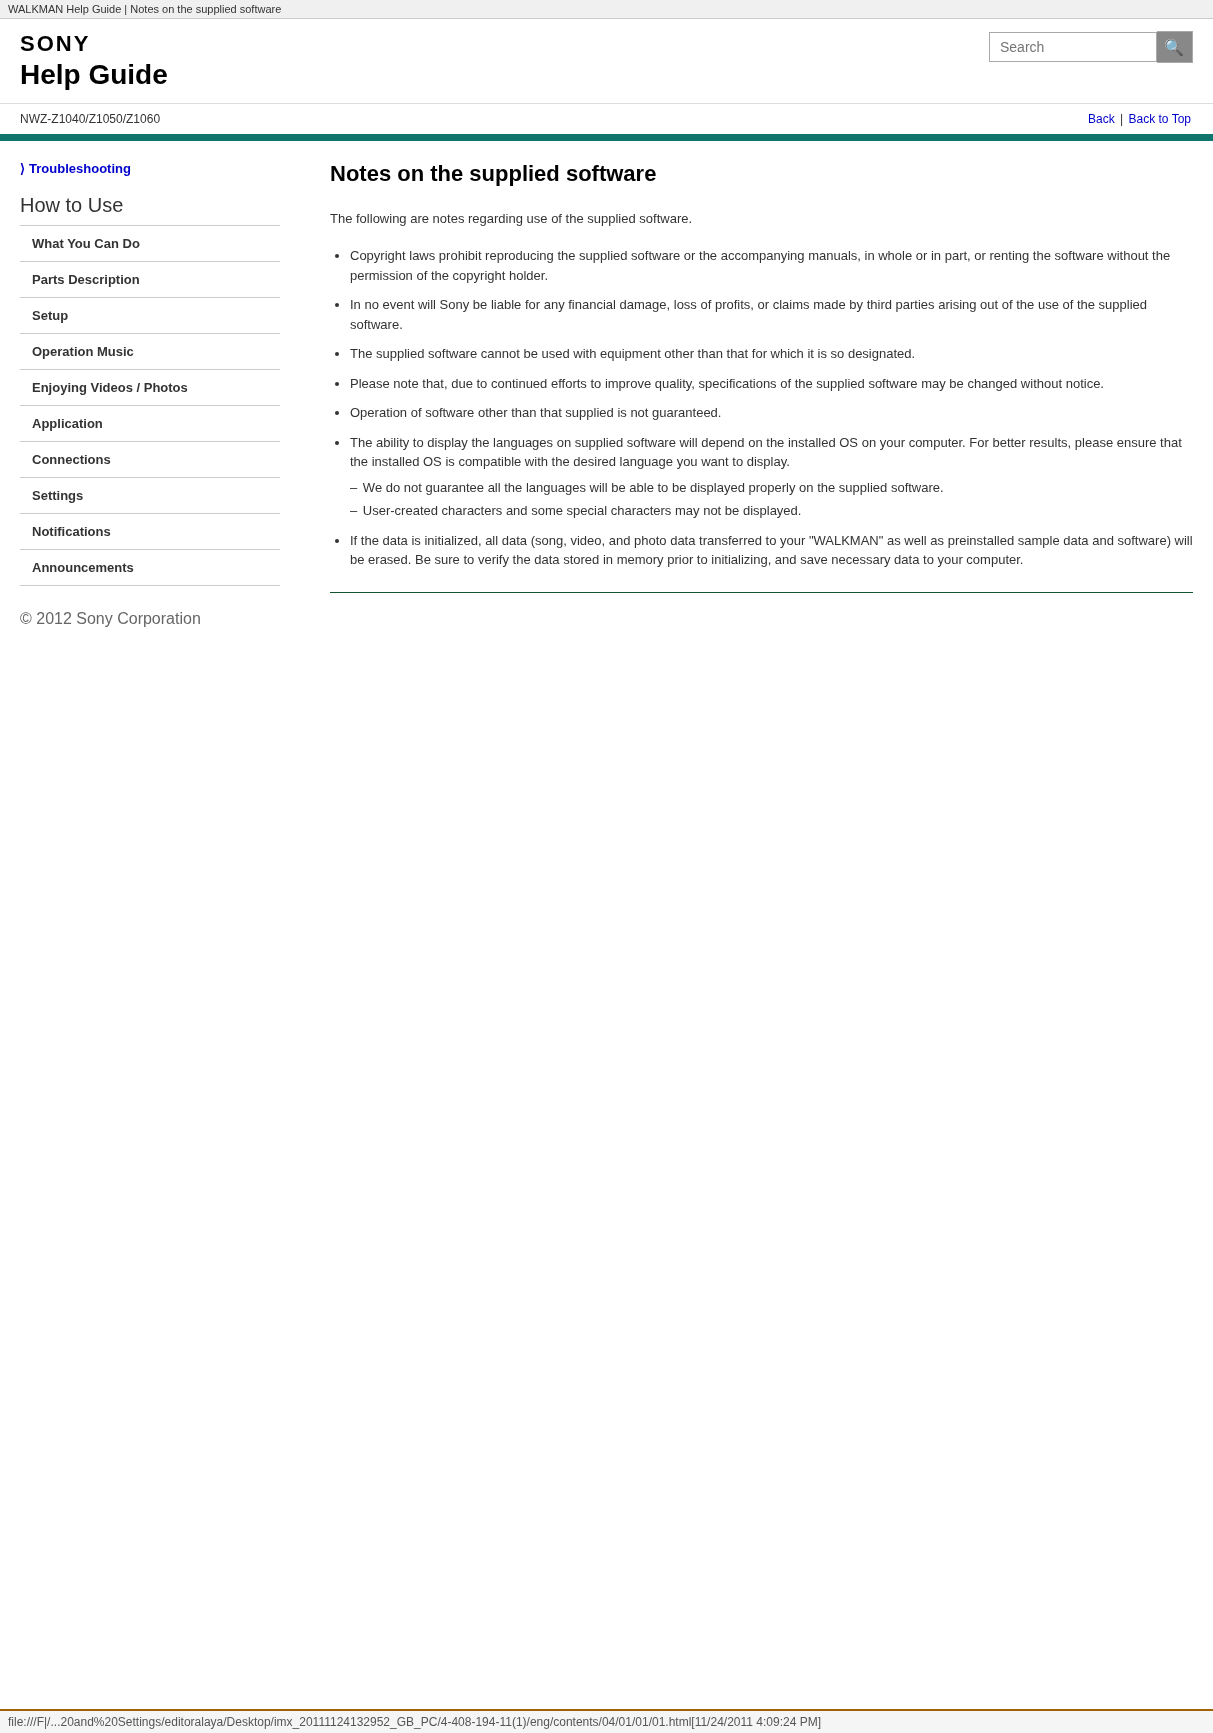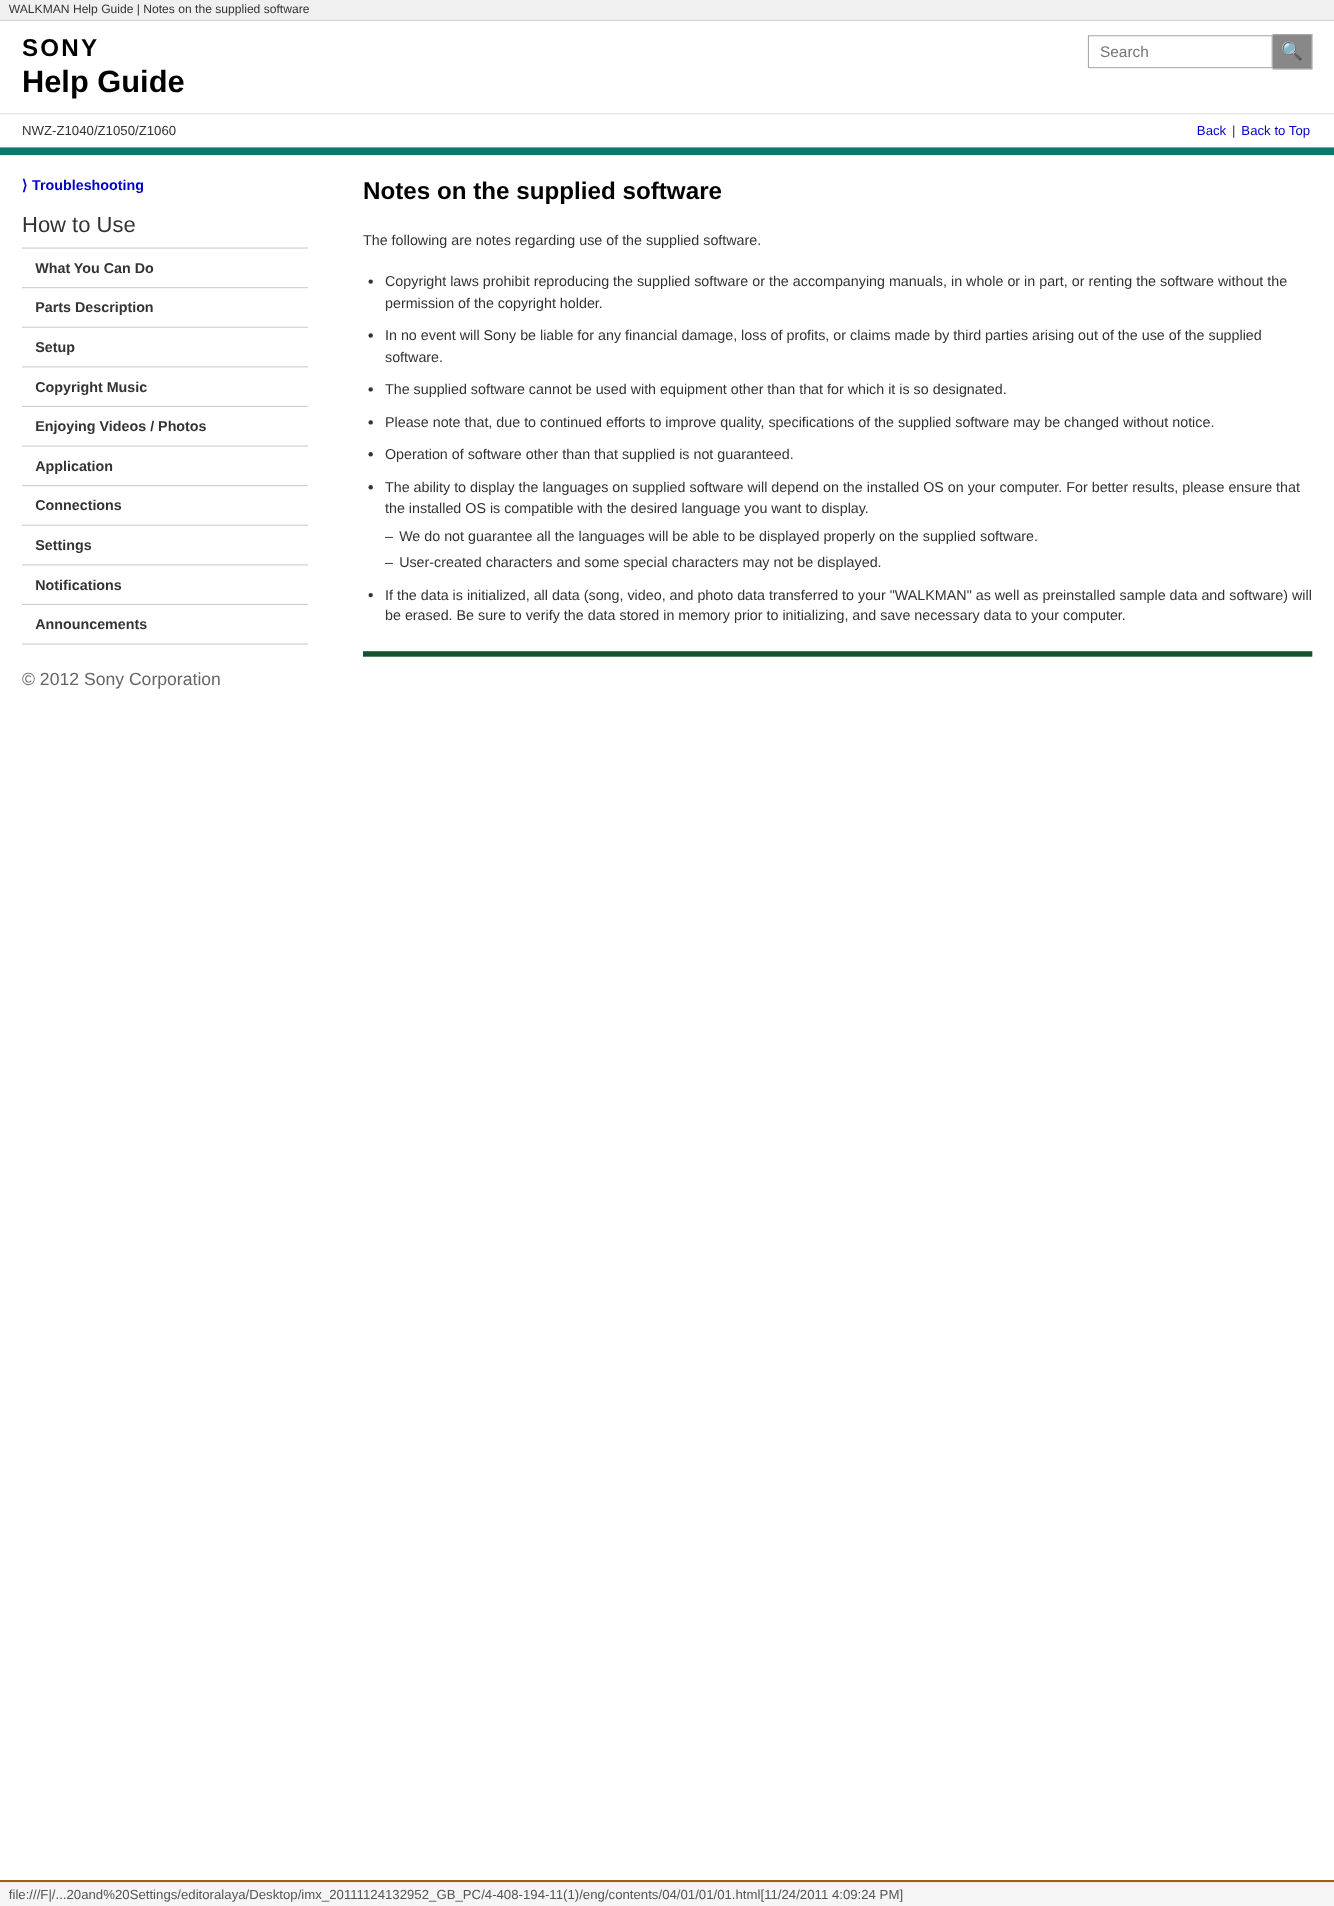--- a/index.html
+++ b/index.html
@@ -170,21 +170,21 @@
       margin-bottom: 4px;
       line-height: 1.5;
       font-size: 13px;
       color: #333;
     }
     .content-sublist li::before {
       content: "– ";
       margin-right: 2px;
     }
     .content-bottom-border {
-      border-bottom: 5px solid #14532d;
+      border-bottom: 1px solid #14532d;
       margin-top: 20px;
       padding-bottom: 10px;
     }
     
     .bottom-bar {
       background: #f5f5f5;
       border-top: 2px solid #a16207;
       padding: 4px 8px;
       font-size: 12px;
       color: #555;
@@ -231,21 +231,21 @@
       <span class="chevron-icon">⟩</span>
       <span>Troubleshooting</span>
     </div>
 
     <div class="sidebar-section-title">How to Use</div>
 
     <nav>
       <a class="sidebar-nav-item" href="#">What You Can Do</a>
       <a class="sidebar-nav-item" href="#">Parts Description</a>
       <a class="sidebar-nav-item" href="#">Setup</a>
-      <a class="sidebar-nav-item" href="#">Copyright Music</a>
+      <a class="sidebar-nav-item" href="#">Operation Music</a>
       <a class="sidebar-nav-item" href="#">Enjoying Videos / Photos</a>
       <a class="sidebar-nav-item" href="#">Application</a>
       <a class="sidebar-nav-item" href="#">Connections</a>
       <a class="sidebar-nav-item" href="#">Settings</a>
       <a class="sidebar-nav-item" href="#">Notifications</a>
       <a class="sidebar-nav-item" href="#">Announcements</a>
     </nav>
 
     <div class="copyright">© 2012 Sony Corporation</div>
   </div>

